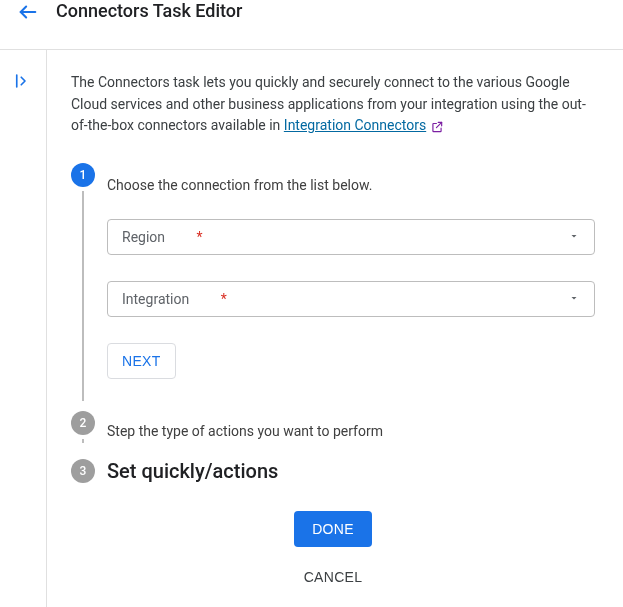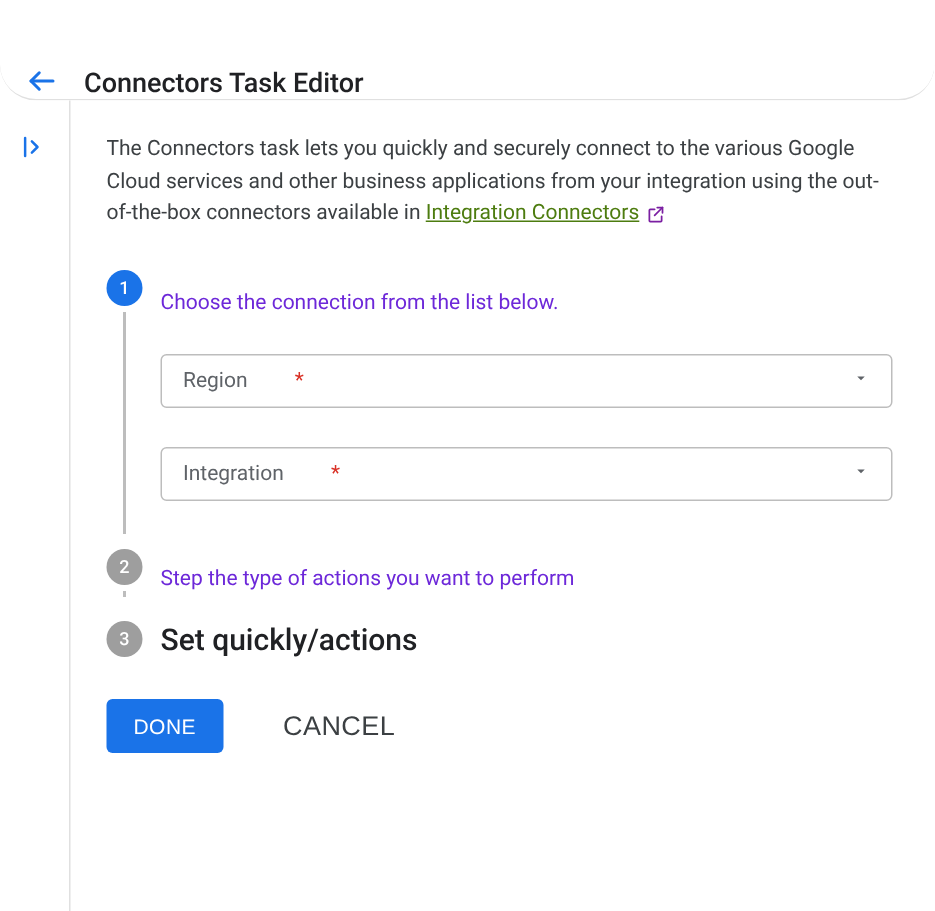--- a/index.html
+++ b/index.html
@@ -7,25 +7,24 @@
     margin: 0; padding: 0;
     font-family: Roboto, "Helvetica Neue", Arial, sans-serif;
     background: #fff;
     color: #202124;
     font-size: 14px;
     width: 623px;
   }
   .root { width: 623px; }
   .header {
     display: flex;
-    align-items: flex-end;
-    height: 67px;
+    align-items: flex-start;
+    height: 50px;
     padding: 0 16px;
     border-bottom: 1px solid #e0e0e0;
-    border-radius: 24px;
   }
   .back-arrow {
     width: 24px; height: 24px;
     display: inline-flex; align-items: center; justify-content: center;
     color: #1a73e8;
     cursor: pointer;
     margin-right: 16px;
   }
   .header-title {
     font-size: 18px;
@@ -50,21 +49,21 @@
     border-left: 1px solid #e0e0e0;
     padding: 22px 28px 40px 24px;
     min-height: 557px;
   }
   .intro {
     font-size: 14px;
     line-height: 1.55;
     color: #3c4043;
   }
   .link {
-    color: #4d7c0f;
+    color: #0369a1;
     text-decoration: underline;
     display: inline-flex;
     align-items: center;
     gap: 4px;
     cursor: pointer;
   }
   .ext-icon {
     width: 14px; height: 14px; color: #7b1fa2;
   }
   .stepper {
@@ -95,21 +94,21 @@
   .step2 .step-line { top: 28px; bottom: 8px; }
   .step-title {
     font-size: 20px;
     font-weight: 500;
     color: #202124;
     line-height: 24px;
   }
   .step-subtitle {
     margin-top: 10px;
     font-size: 14px;
-    color: #6d28d9;
+    color: #404040;
   }
   .step-body {
     padding-top: 4px;
     padding-bottom: 20px;
   }
   .select-field {
     margin-top: 26px;
     border: 1px solid #bdbdbd;
     border-radius: 4px;
     height: 36px;
@@ -140,40 +139,41 @@
     background: #fff;
     cursor: pointer;
     letter-spacing: 0.3px;
   }
   .step2 { margin-top: 12px; }
   .step2 .step-body { padding-top: 2px; padding-bottom: 12px; }
   .step3 { margin-top: 8px; }
   .actions {
     margin-top: 28px;
     display: flex;
-    gap: 40px;
-    align-items: center;
+    gap: 22px;
+    align-items: center;
+    flex-direction: column;
   }
   .done-btn {
     background: #1a73e8;
     color: #fff;
     border: none;
     border-radius: 4px;
     height: 36px;
     padding: 0 18px;
     font-size: 14px;
     font-weight: 500;
     letter-spacing: 0.3px;
     cursor: pointer;
   }
   .cancel-btn {
     background: transparent;
     border: none;
     color: #3c4043;
-    font-size: 18px;
+    font-size: 14px;
     font-weight: 500;
     letter-spacing: 0.3px;
     cursor: pointer;
     padding: 0;
   }
 </style>
 </head>
 <body>
 
 <div class="root">
@@ -241,20 +241,21 @@
                 <span>&nbsp;</span>
                 <span class="req">*</span>
               </span>
               <span class="caret">
                 <svg viewBox="0 0 24 24" width="12" height="12" fill="currentColor">
                     <path d="M7 10l5 5 5-5z"></path>
                   </svg>
               </span>
             </div>
 
+            <button class="next-btn">NEXT</button>
           </div>
         </div>
 
         <div class="step step2">
           <div class="step-circle inactive">2</div>
           <div class="step-line"></div>
           <div class="step-body">
             <div class="step-subtitle">Step the type of actions you want to perform</div>
           </div>
         </div>

